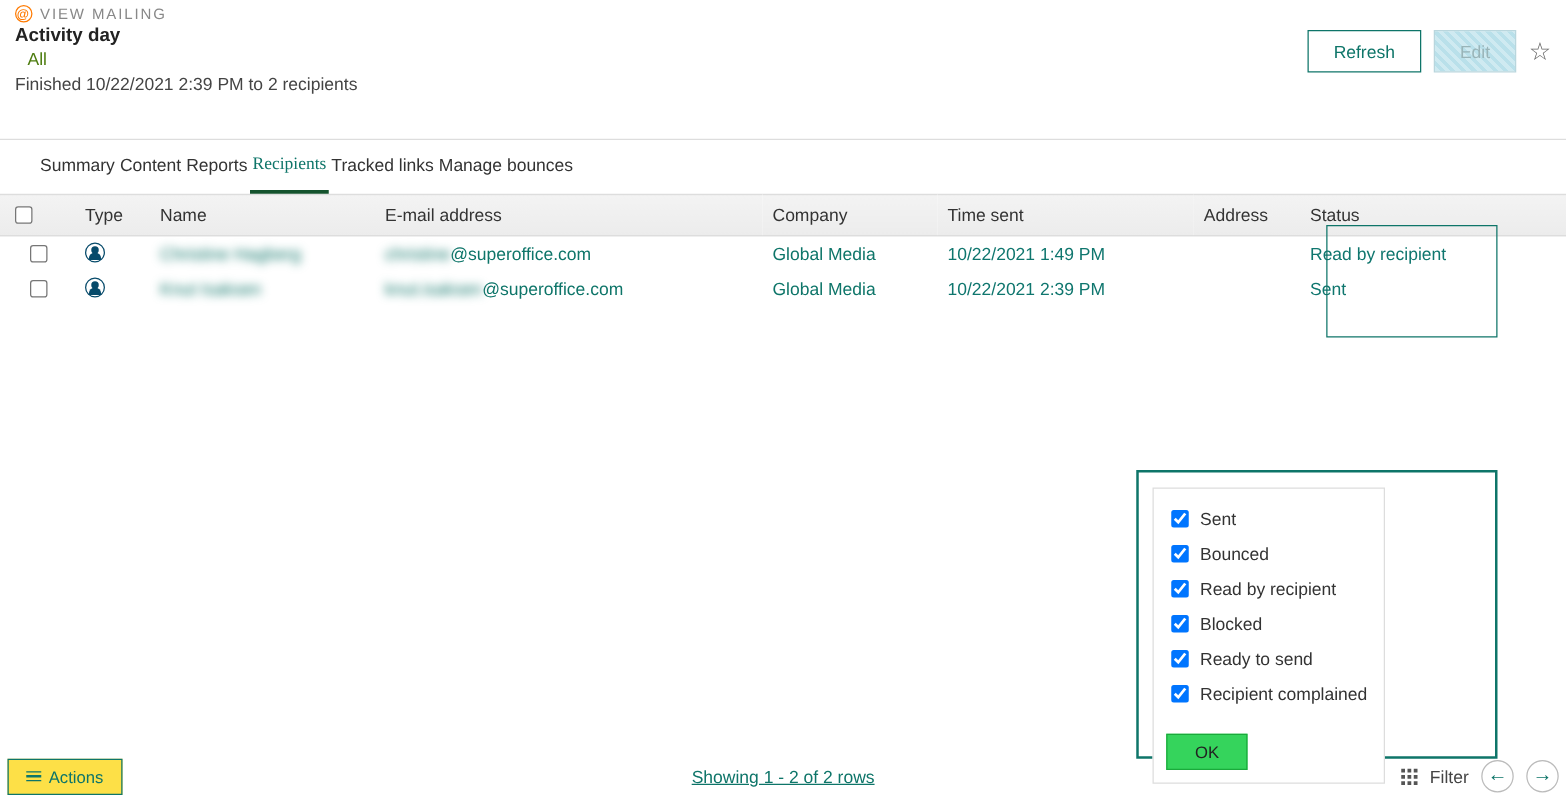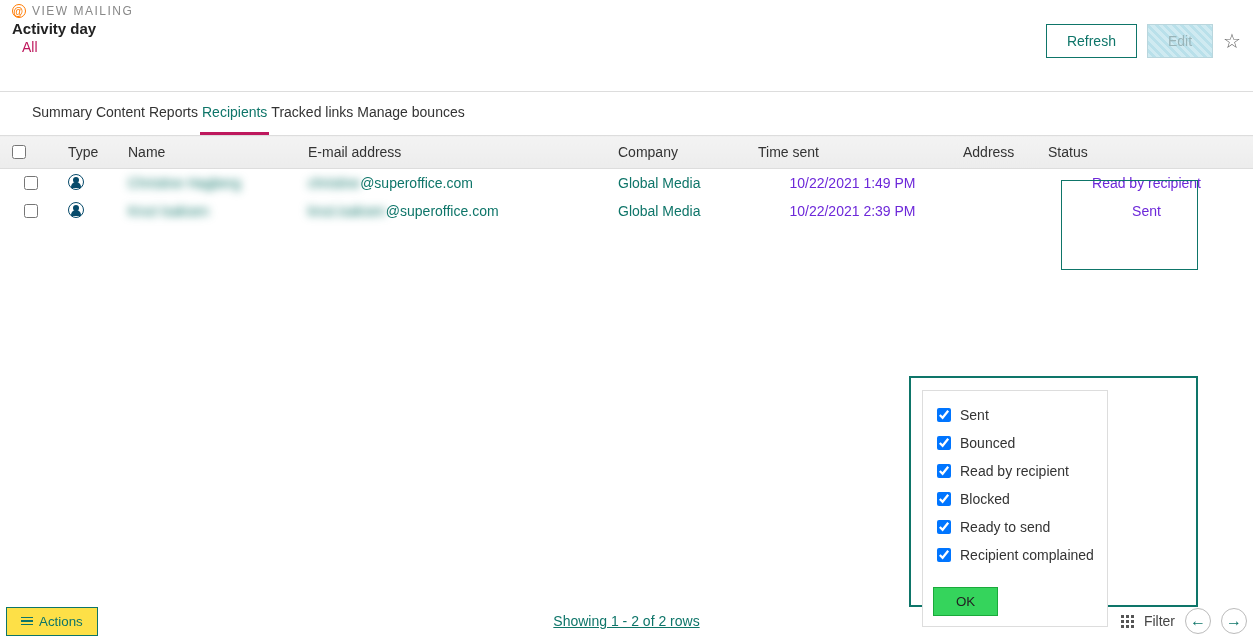--- a/index.html
+++ b/index.html
@@ -40,21 +40,21 @@
     border-radius: 50%;
     font-size: 10px;
   }
   .mailing-title {
     font-weight: 700;
     color: #222;
     font-size: 15px;
     margin-top: 2px;
   }
   .audience {
-    color: #be185d;
+    color: #4d7c0f;
     margin-left: 10px;
     margin-top: 2px;
   }
   .status-line {
     color: #444;
     margin-top: 4px;
   }
   .header-actions {
     position: absolute;
     top: 24px;
@@ -91,21 +91,22 @@
     display:flex;
     padding: 0 30px;
   }
   .tab {
     padding: 12px 2px;
     color: #333;
     cursor:pointer;
   }
   .tab.active {
     color: #0e7569;
-    border-bottom: 3px solid #be185d;
+    border-bottom: 3px solid #14532d;
+    font-family: Liberation Serif, serif;
   }
 
   
   .table {
     width: 100%;
     border-collapse: collapse;
   }
   .table th {
     text-align:left;
     font-weight: normal;
@@ -114,21 +115,21 @@
     border-bottom:1px solid #ddd;
     padding: 6px 8px;
     color:#333;
   }
   .table td {
     padding: 4px 8px;
   }
   .chk-cell { width: 60px; text-align:center;}
   .type-cell { width: 60px;}
   .link { color:#0e7569; text-decoration:none; }
-  .green { color:#6d28d9;text-align:center; }
+  .green { color:#0f766e; }
   .blur {
     filter: blur(4px);
     color:#0e7569;
     display:inline-block;
   }
   .person-icon {
     display:inline-block;
     width:16px; height:16px;
     border:1.5px solid #064a6a;
     border-radius:50%;
@@ -262,20 +263,21 @@
 </head>
 <body>
 
 <div class="header">
   <div class="breadcrumb-row">
     <span class="at-icon">@</span>
     <span>VIEW MAILING</span>
   </div>
   <div class="mailing-title">Activity day</div>
   <div class="audience">All</div>
+  <div class="status-line">Finished 10/22/2021 2:39 PM to 2 recipients</div>
 
   <div class="header-actions">
     <button class="btn">Refresh</button>
     <button class="btn btn-disabled">Edit</button>
     <span class="star-icon">☆</span>
   </div>
 </div>
 
 <div class="tabs">
   <div class="tab">Summary</div>

